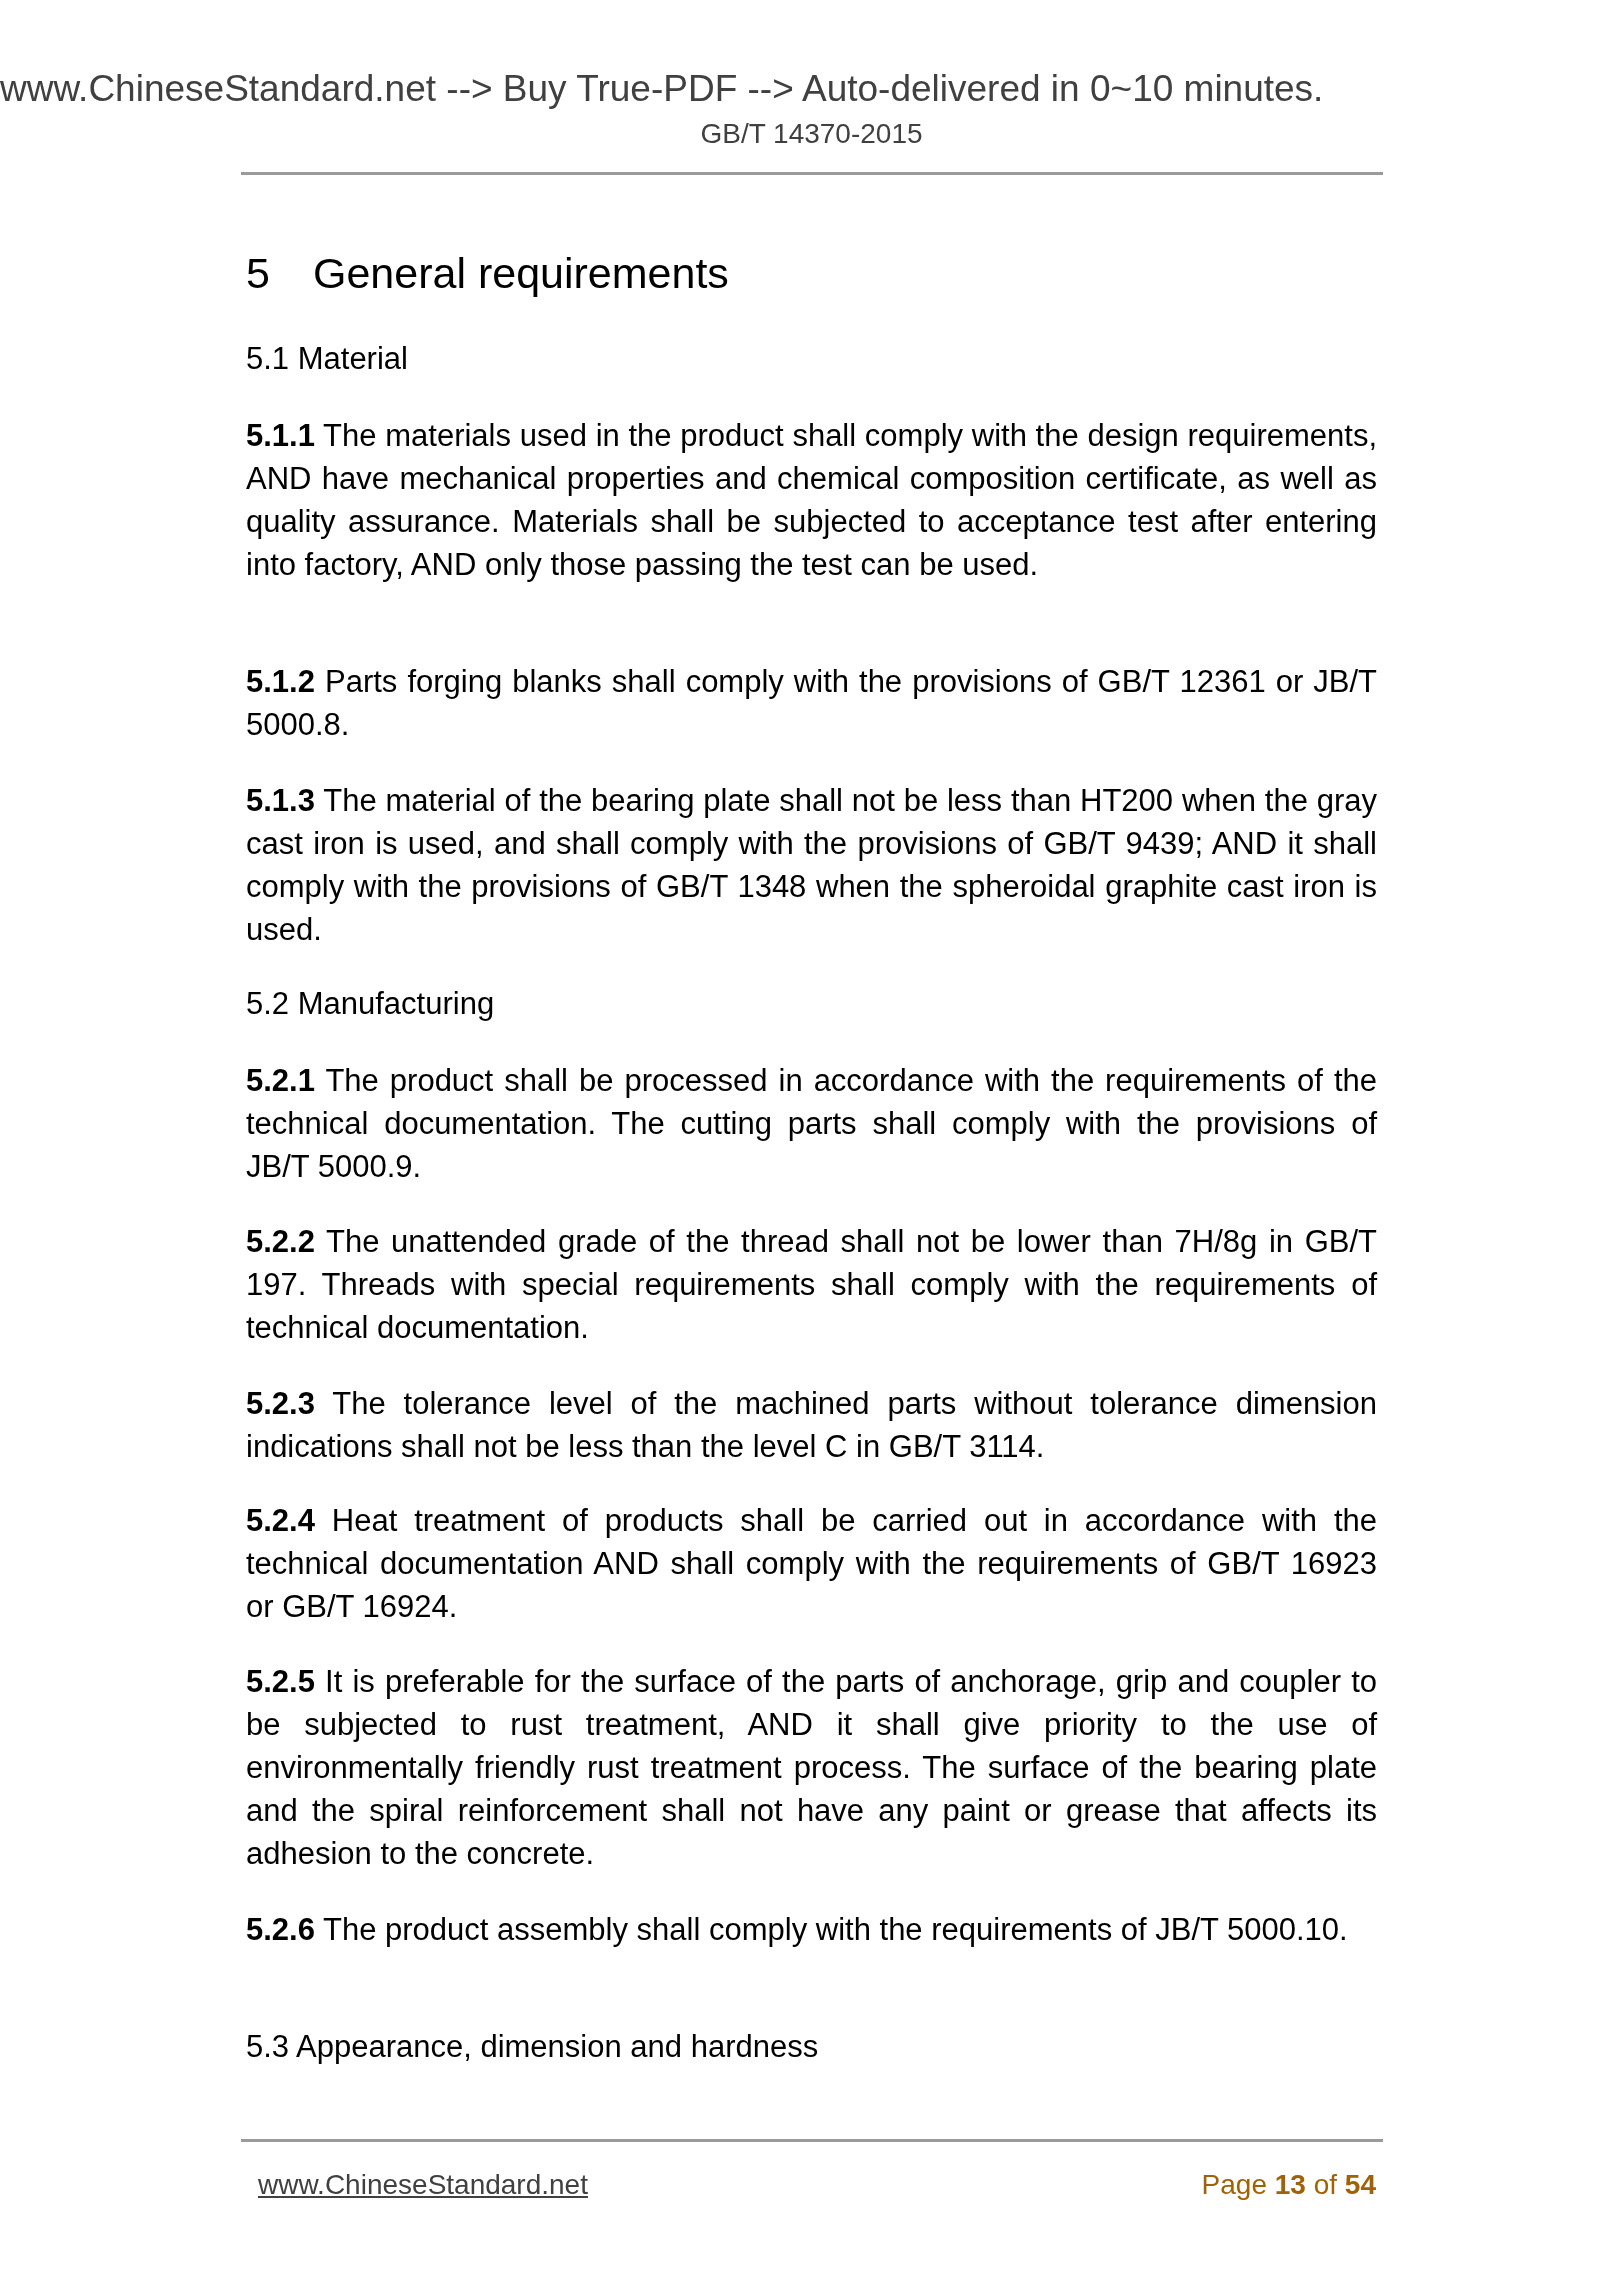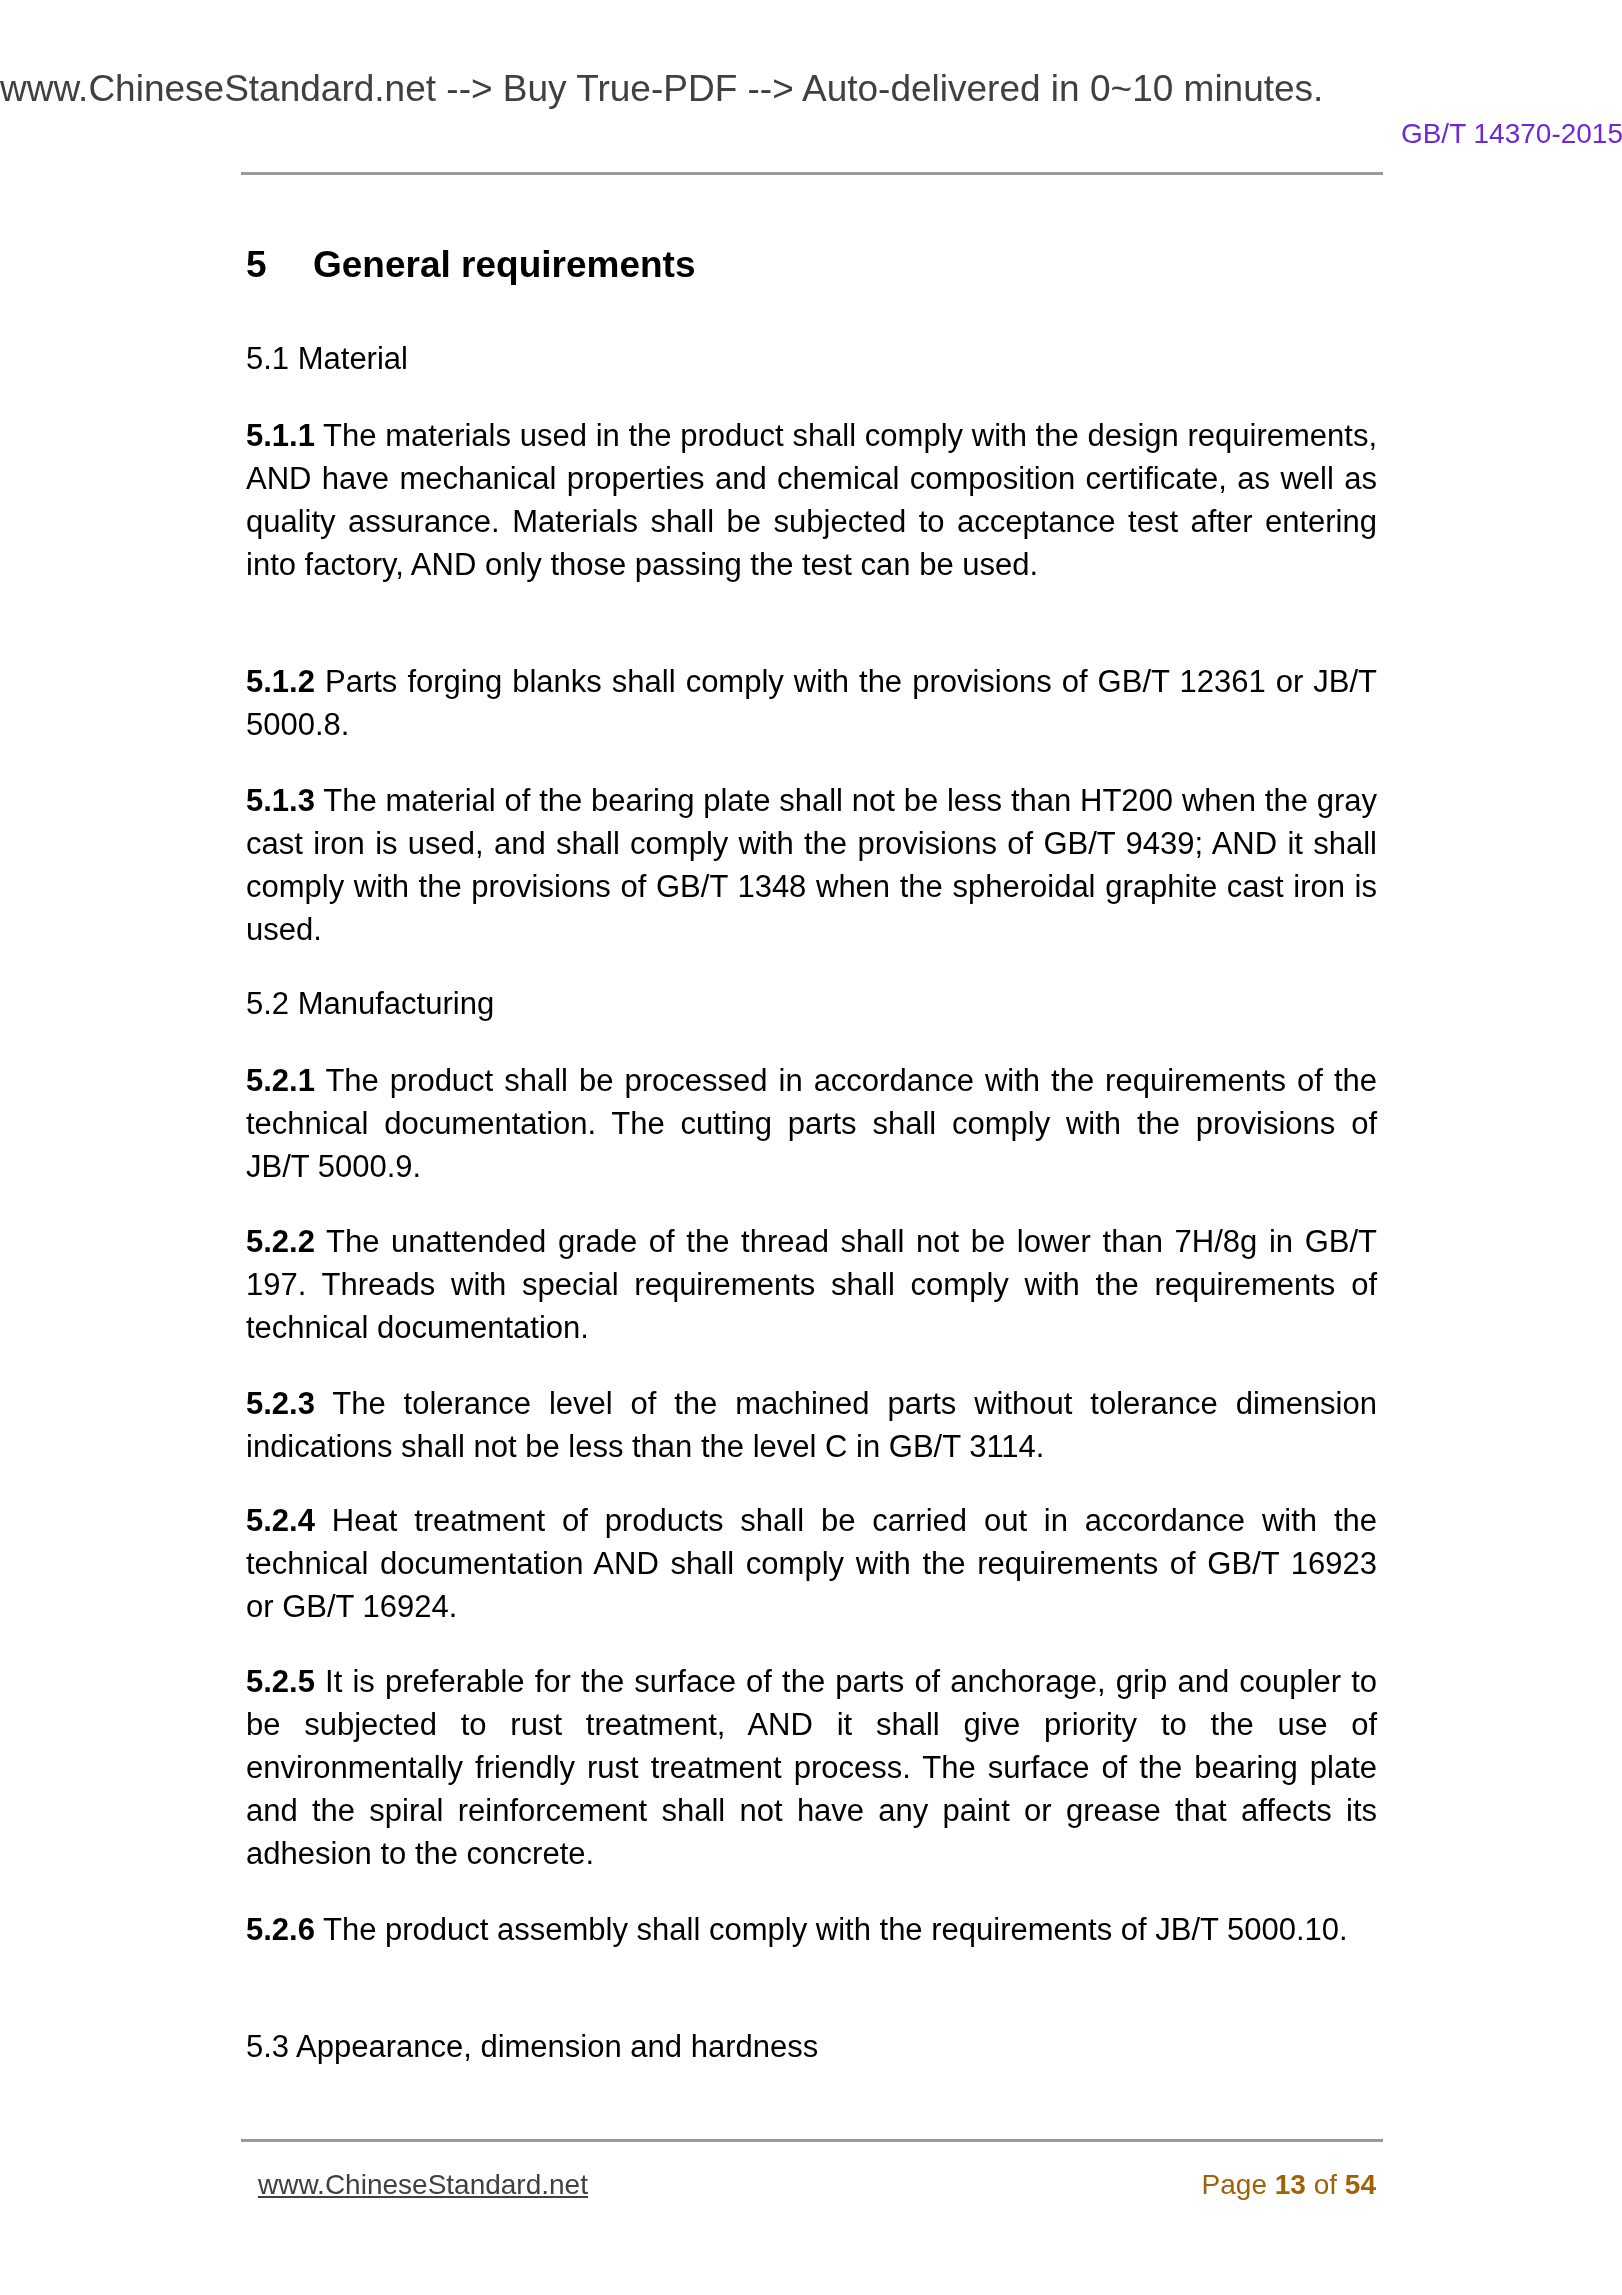--- a/index.html
+++ b/index.html
@@ -1,20 +1,20 @@
 <!DOCTYPE html>
 <html style="font-size:13.3px"><head>
 <meta charset="utf-8">
 <style>
   html, body { margin:0; padding:0; background:#ffffff; }
   body { width:1623px; height:2295px; position:relative; overflow:hidden; font-family:"Liberation Sans", sans-serif; color:#000; }
   .hdr-title { position:absolute; left:0; width:1623px; top:67px; text-align:left; font-size:37px; color:#404040; line-height:43px; }
-  .hdr-sub { position:absolute; left:0; width:1623px; top:117px; text-align:right; font-size:28px; color:#6d28d9; line-height:33px; }
+  .hdr-sub { position:absolute; left:0; width:1623px; top:117px; text-align:center; font-size:28px; color:#404040; line-height:33px; }
   .rule { position:absolute; left:241px; width:1142px; height:2.5px; background:#9a9a9a; }
-  .h1 { position:absolute; left:246px; top:240px; font-size:37px; font-weight:bold; line-height:50px; white-space:nowrap; }
+  .h1 { position:absolute; left:246px; top:248px; font-size:43px; font-weight:normal; line-height:50px; white-space:nowrap; }
   .h1 .num { display:inline-block; width:67px; }
   .block { position:absolute; left:246px; width:1131px; font-size:31px; line-height:43px; text-align:justify; }
   .h2 { position:absolute; left:246px; font-size:31px; font-weight:normal; line-height:43px; white-space:nowrap; }
   .pnum { font-weight:bold; }
   .footer-link { position:absolute; left:258px; top:2168px; font-size:28px; color:#404040; text-decoration:underline; line-height:33px; }
   .footer-page { position:absolute; right:247px; top:2168px; font-size:28px; color:#a16207; line-height:33px; }
   .footer-page b { font-weight:bold; }
 </style>
 </head>
 <body>

